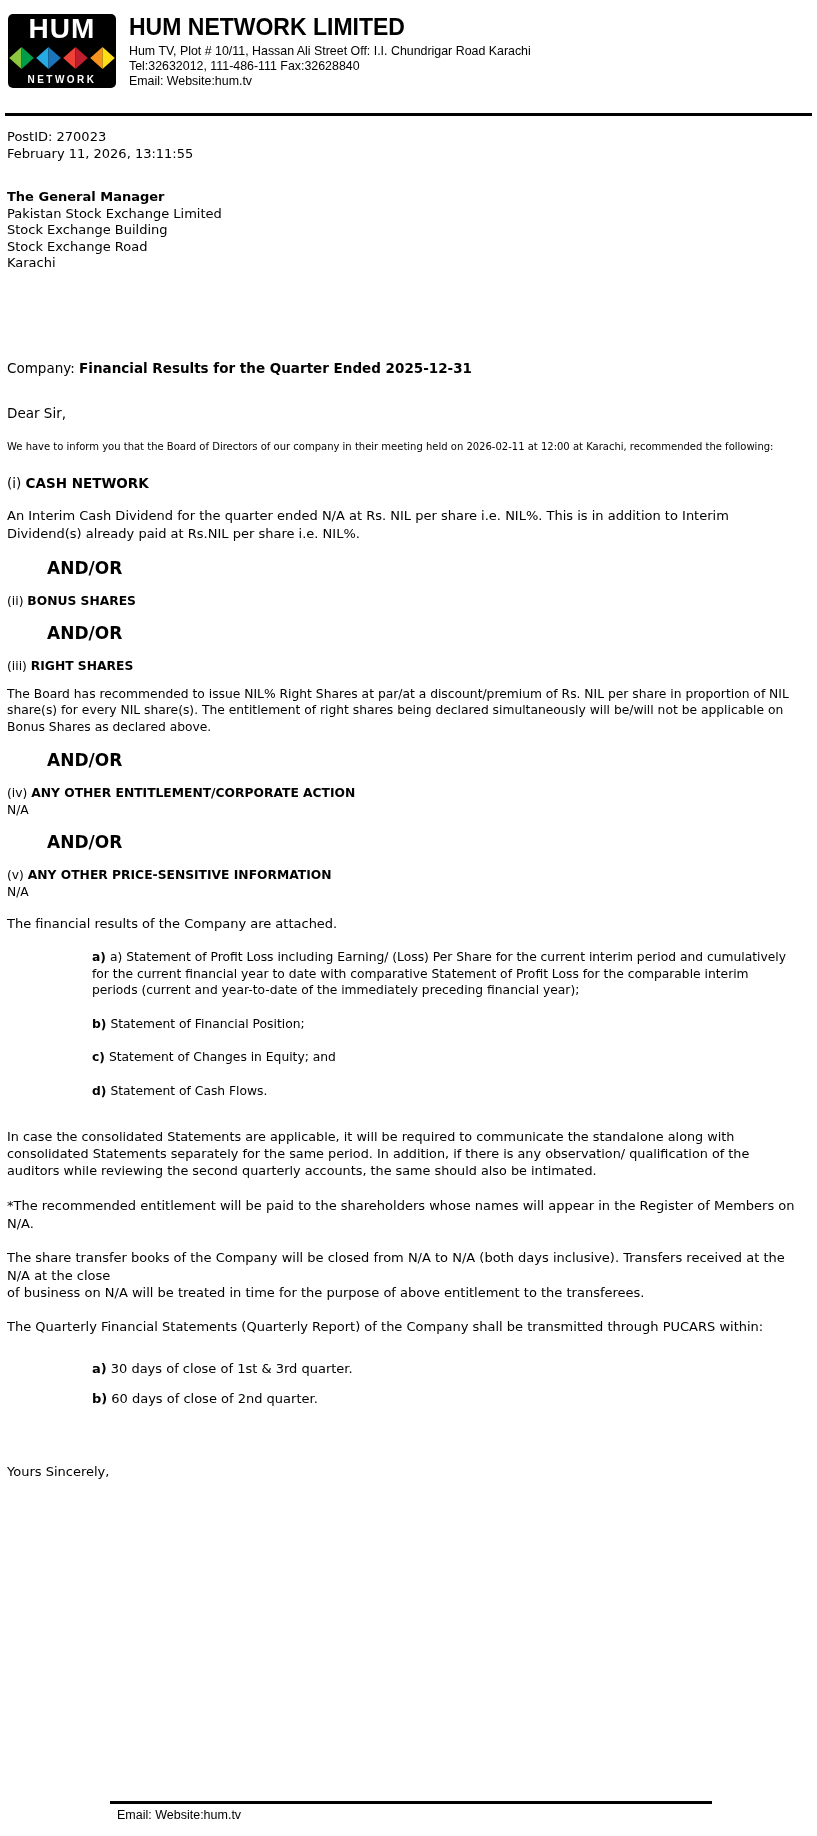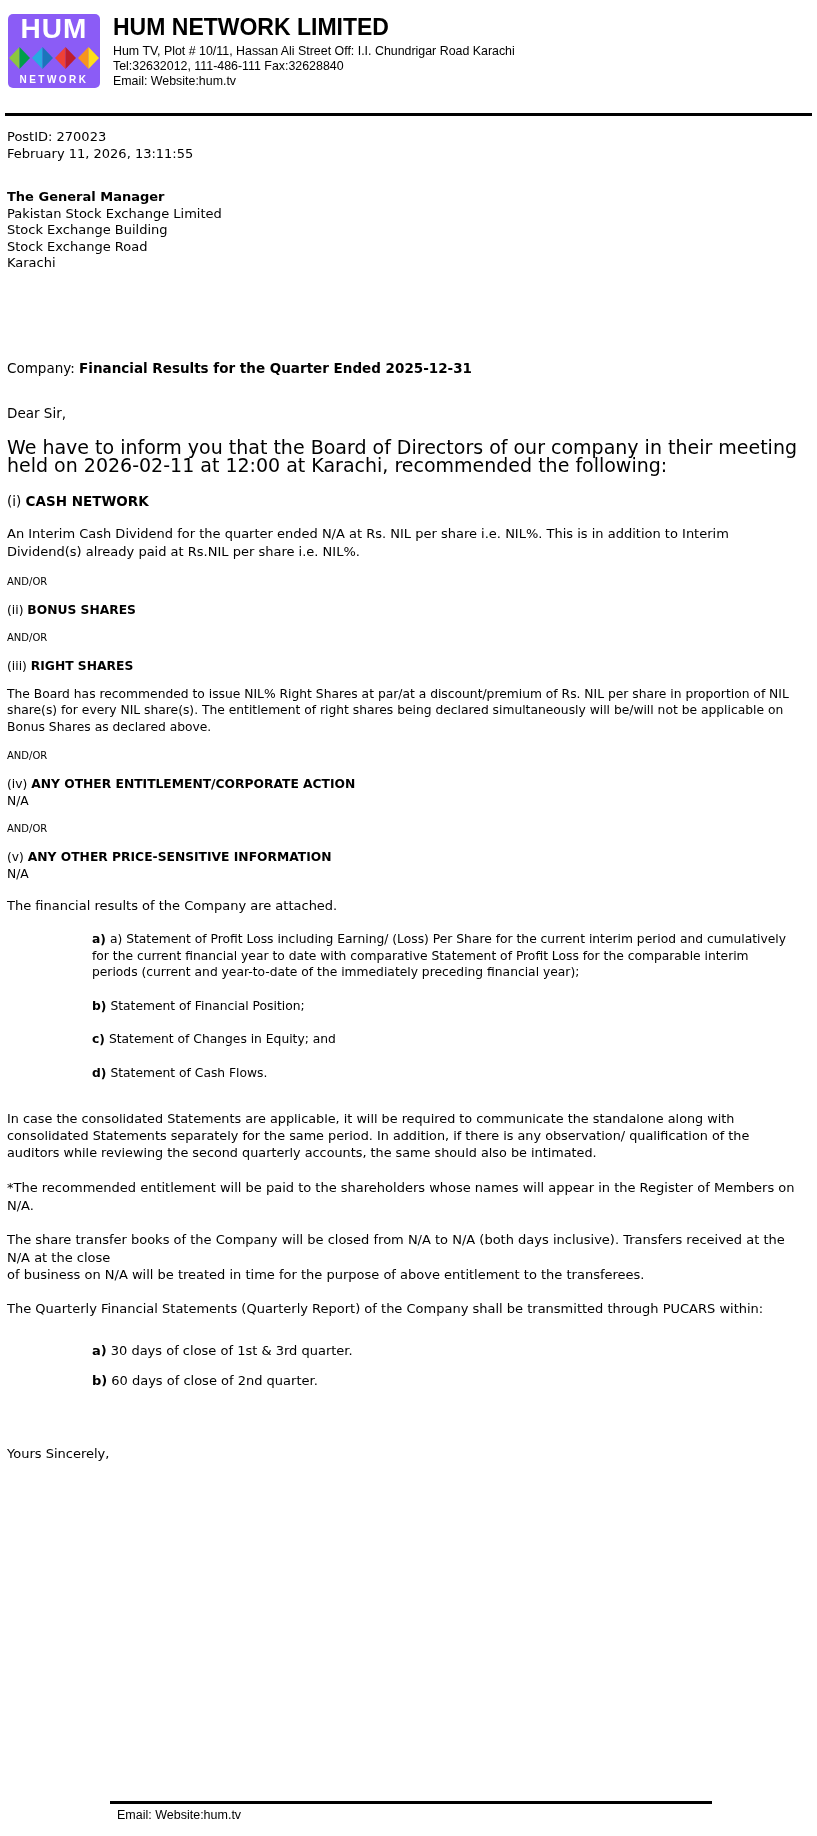--- a/index.html
+++ b/index.html
@@ -3,21 +3,21 @@
 <meta charset="utf-8">
 <style>
   html,body{margin:0;padding:0;background:#fff;}
   .page{
     position:relative;width:817px;height:1836px;background:#ffffff;
     color:#000;font-family:"DejaVu Sans",sans-serif;overflow:hidden;
   }
   
   .hdr{display:flex;align-items:flex-start;padding:14px 0 0 8px;}
   .logo{
-    width:92px;height:74px;background:#8b5cf6;border-radius:5px;
+    width:108px;height:74px;background:#000000;border-radius:5px;
     display:flex;flex-direction:column;justify-content:space-between;
     overflow:hidden;flex:0 0 auto;
   }
   .logo-top{
     color:#fff;font-family:"Liberation Sans",sans-serif;font-weight:bold;
     font-size:28px;line-height:30px;text-align:center;letter-spacing:1px;
   }
   .logo-tris{height:24px;display:block;}
   .logo-bottom{
     color:#fff;font-family:"Liberation Sans",sans-serif;font-weight:bold;
@@ -27,24 +27,24 @@
   .hdr-title{font-size:23px;font-weight:bold;line-height:26px;}
   .hdr-addr{font-size:12.4px;line-height:15px;margin-top:4px;}
   .rule-top{border-top:3px solid #000;margin:24px 5px 0 5px;}
   
   .content{padding:0 19px 0 7px;}
   .meta{margin-top:13px;font-size:13px;line-height:16.5px;}
   .recipient{margin-top:27px;font-size:13px;line-height:16.5px;}
   .b{font-weight:bold;}
   .subject{margin-top:88px;font-size:13.5px;}
   .salutation{margin-top:29px;font-size:13.5px;}
-  .intro{margin-top:17px;font-size:19px;line-height:18px;max-width:800px;}
+  .intro{margin-top:17px;font-size:10px;line-height:18px;max-width:800px;}
   .sec1-head{margin-top:19px;font-size:13.5px;}
   .sec1-body{margin-top:16px;font-size:13px;line-height:18px;max-width:800px;}
-  .andor{margin-top:15px;font-size:10px;font-weight:normal;}
+  .andor{margin-top:15px;font-size:17px;font-weight:bold;margin-left:40px;}
   .sec-head{margin-top:16px;font-size:12.3px;}
   .sec-body{margin-top:13px;font-size:12.3px;line-height:16.5px;max-width:806px;}
   .sec-na{margin-top:3px;font-size:12.3px;}
   .attached{margin-top:17px;font-size:13px;}
   .complete{margin-top:27px;font-size:13px;}
   .stm-list{margin-top:18px;}
   .stm-item{margin-left:85px;margin-top:17px;font-size:12.3px;line-height:16.5px;max-width:725px;}
   .stm-item:first-child{margin-top:0;}
   .lbl{font-weight:bold;margin-right:4px;}
   .consolidated{margin-top:29px;font-size:12.8px;line-height:17px;max-width:806px;}

